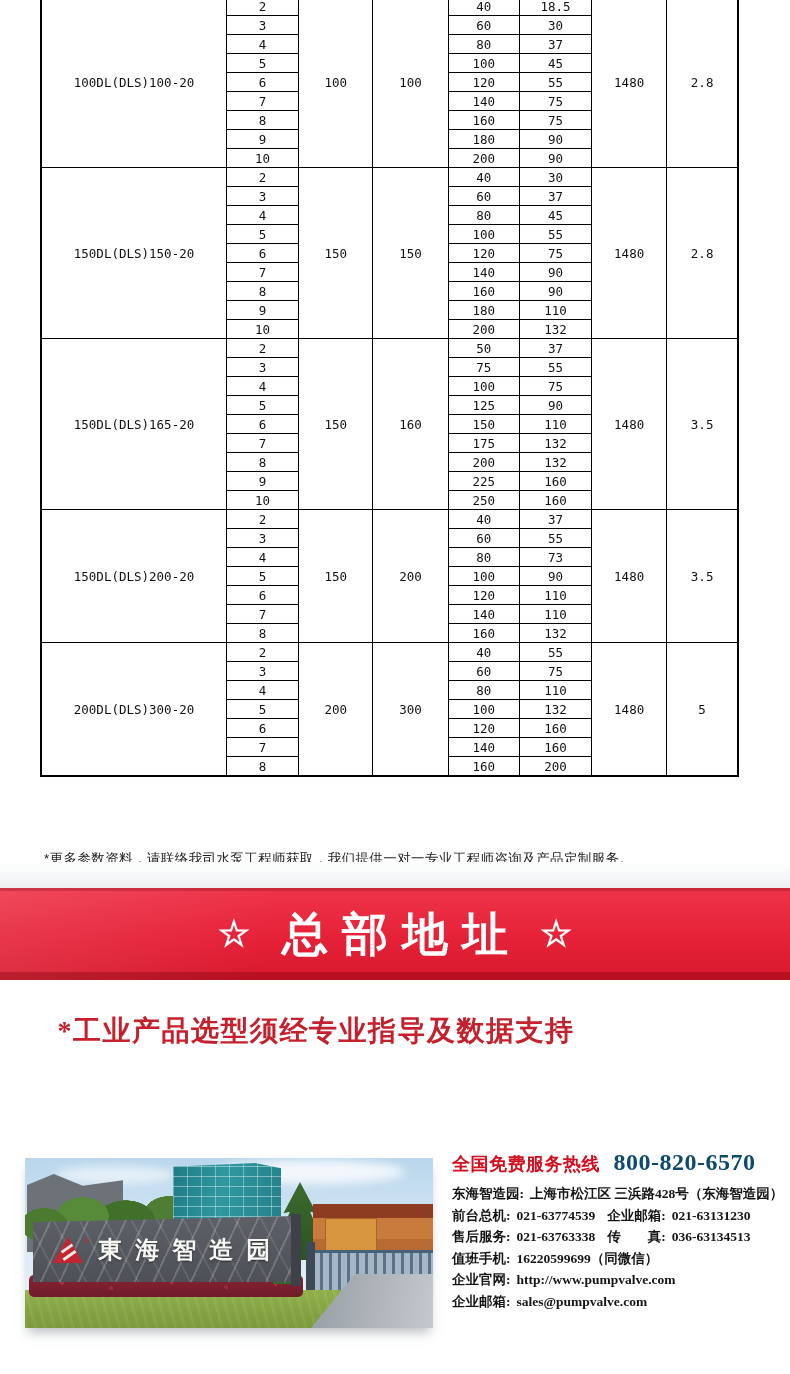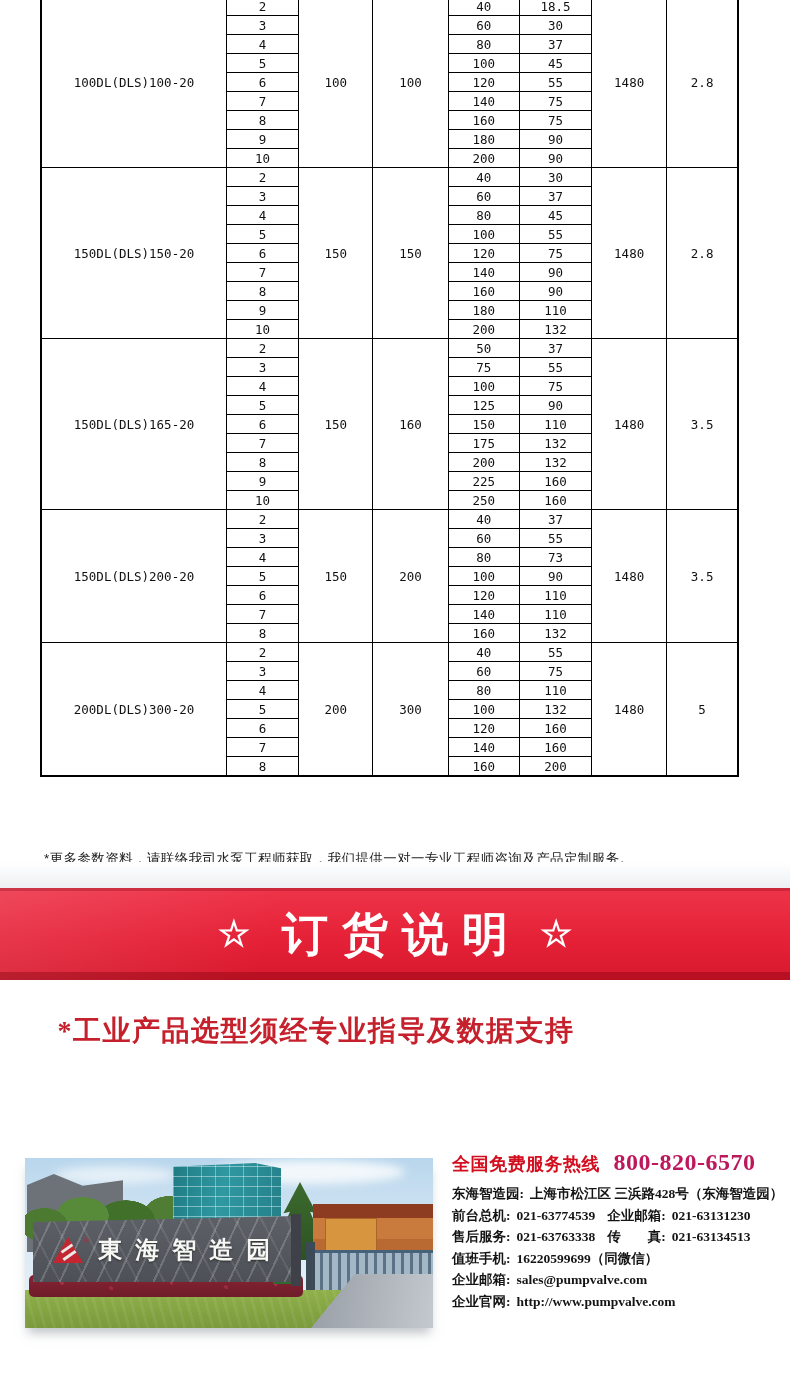--- a/index.html
+++ b/index.html
@@ -140,21 +140,21 @@
     text-shadow:0 1px 2px rgba(0,0,0,0.55);}
 
   
   .company{position:absolute;left:452px;top:1141px;width:330px;}
   .company-name{font-weight:bold;font-size:26px;color:#0f0f0f;letter-spacing:0.5px;white-space:nowrap;}
   .company-en{font-family:"Liberation Serif", serif;font-weight:bold;font-size:12.5px;
     color:#1a1a1a;margin-top:4px;letter-spacing:0.2px;white-space:nowrap;}
   .hotline{margin-top:8px;white-space:nowrap;}
   .hotline-label{font-weight:bold;font-size:18px;color:#d30e1f;letter-spacing:0.5px;}
   .hotline-number{font-family:"Liberation Serif", serif;font-weight:bold;font-size:24px;
-    color:#be185d;margin-left:9px;letter-spacing:0.5px;}
+    color:#0c4a6e;margin-left:9px;letter-spacing:0.5px;}
   .contacts{margin-top:7px;}
   .contact-line{font-family:"Liberation Serif", serif;font-weight:bold;
     font-size:13.5px;line-height:21.5px;color:#141414;white-space:nowrap;}
   .c-label{margin-right:6px;}
   .c-label2{margin-left:12px;margin-right:6px;}
 </style>
 </head>
 <body>
 
 <div class="spec-table-wrap">
@@ -402,21 +402,21 @@
         </tr>
       </tbody>
   </table>
 </div>
 
 <div class="param-note">*更多参数资料，请联络我司水泵工程师获取，我们提供一对一专业工程师咨询及产品定制服务。</div>
 
 <div class="pre-banner-shade"></div>
 <div class="order-banner">
   <span class="banner-star">☆</span>
-  <span class="banner-title">订货说明</span>
+  <span class="banner-title">总部地址</span>
   <span class="banner-star">☆</span>
 </div>
 
 <div class="notice">
   <div class="notice-line">*工业产品选型须经专业指导及数据支持</div>
 </div>
 
 <div class="photo">
   <div class="ph-cloud"></div>
   <div class="ph-cloud2"></div>
@@ -445,18 +445,18 @@
 </div>
 
 <div class="company">
   <div class="hotline">
     <span class="hotline-label">全国免费服务热线</span>
     <span class="hotline-number">800-820-6570</span>
   </div>
   <div class="contacts" id="contacts">
       <div class="contact-line"><span class="c-label">东海智造园:</span><span class="c-val">上海市松江区 三浜路428号（东海智造园）</span></div>
       <div class="contact-line"><span class="c-label">前台总机:</span><span class="c-val">021-63774539</span><span class="c-label2">企业邮箱:</span><span class="c-val">021-63131230</span></div>
-      <div class="contact-line"><span class="c-label">售后服务:</span><span class="c-val">021-63763338</span><span class="c-label2">传　　真:</span><span class="c-val">021-63134513</span></div>
+      <div class="contact-line"><span class="c-label">售后服务:</span><span class="c-val">021-63763338</span><span class="c-label2">传　　真:</span><span class="c-val">036-63134513</span></div>
       <div class="contact-line"><span class="c-label">值班手机:</span><span class="c-val">16220599699（同微信）</span></div>
+      <div class="contact-line"><span class="c-label">企业官网:</span><span class="c-val">http://www.pumpvalve.com</span></div>
       <div class="contact-line"><span class="c-label">企业邮箱:</span><span class="c-val">sales@pumpvalve.com</span></div>
-      <div class="contact-line"><span class="c-label">企业官网:</span><span class="c-val">http://www.pumpvalve.com</span></div>
     </div>
 </div>
 
 </body></html>

